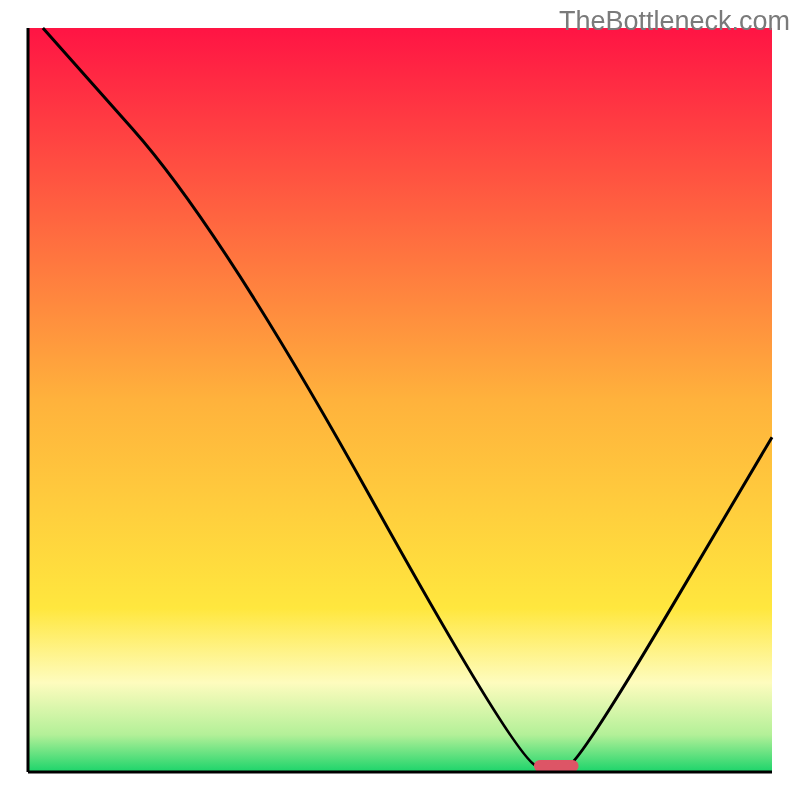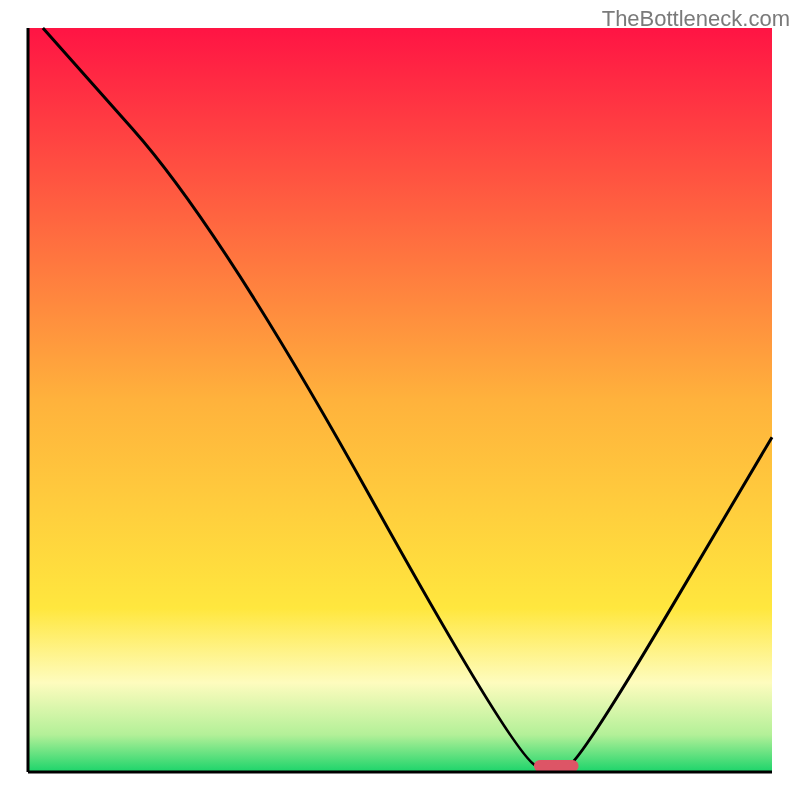--- a/index.html
+++ b/index.html
@@ -13,21 +13,21 @@
   .chart-container {
     position: relative;
     width: 800px;
     height: 800px;
   }
   .watermark {
     position: absolute;
     top: 6px;
     right: 10px;
     color: #7a7a7a;
-    font-size: 22px;
+    font-size: 27px;
     font-weight: 500;
     z-index: 10;
   }
   svg {
     display: block;
   }
 </style>
 </head>
 <body>
 

